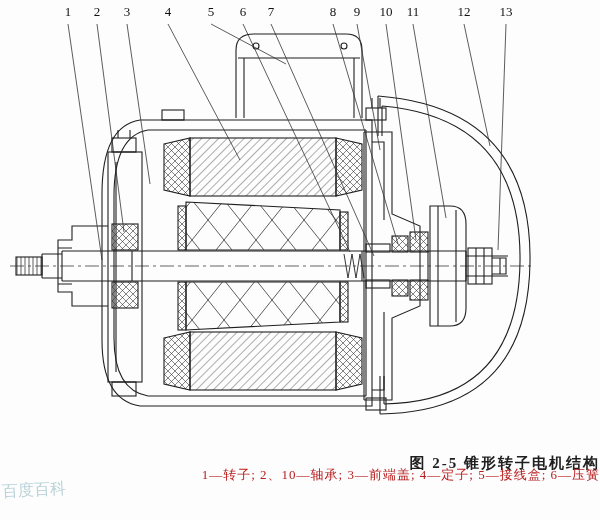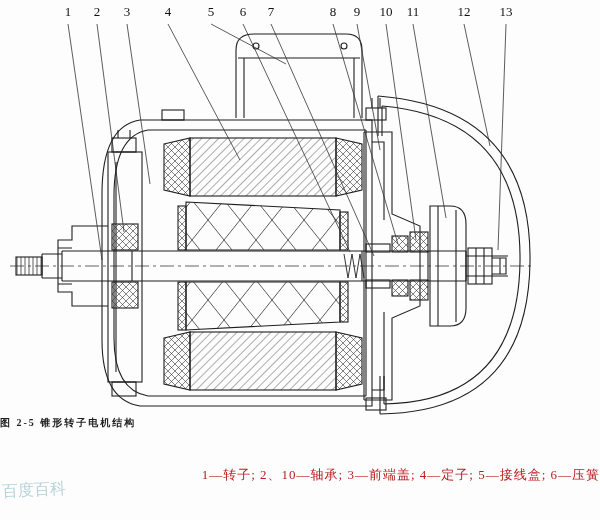--- a/index.html
+++ b/index.html
@@ -7,22 +7,22 @@
     position: relative;
     width: 600px;
     height: 520px;
     background: #fdfdfd;
     font-family: "Liberation Serif", serif;
     color: #1f1f1f;
     overflow: hidden;
   }
   .page svg { position:absolute; top:0; left:0; }
   .caption {
-    position:absolute; top:416px; left:0; width:100%;
-    text-align:left; font-size:10px; font-weight:bold; letter-spacing:2px;
+    position:absolute; top:454px; left:0; width:100%;
+    text-align:right; font-size:15px; font-weight:bold; letter-spacing:2px;
   }
   .legend {
     position:absolute; left:0; width:100%;
     text-align:right; font-size:13px; letter-spacing:1px; color:#b91c1c;
   }
   .legend.l1 { top:466px; }
   .legend.l2 { top:489px; }
   .watermark {
     position:absolute; left:2px; top:480px;
     font-size:16px; color:#7fb0ba; opacity:.55;

